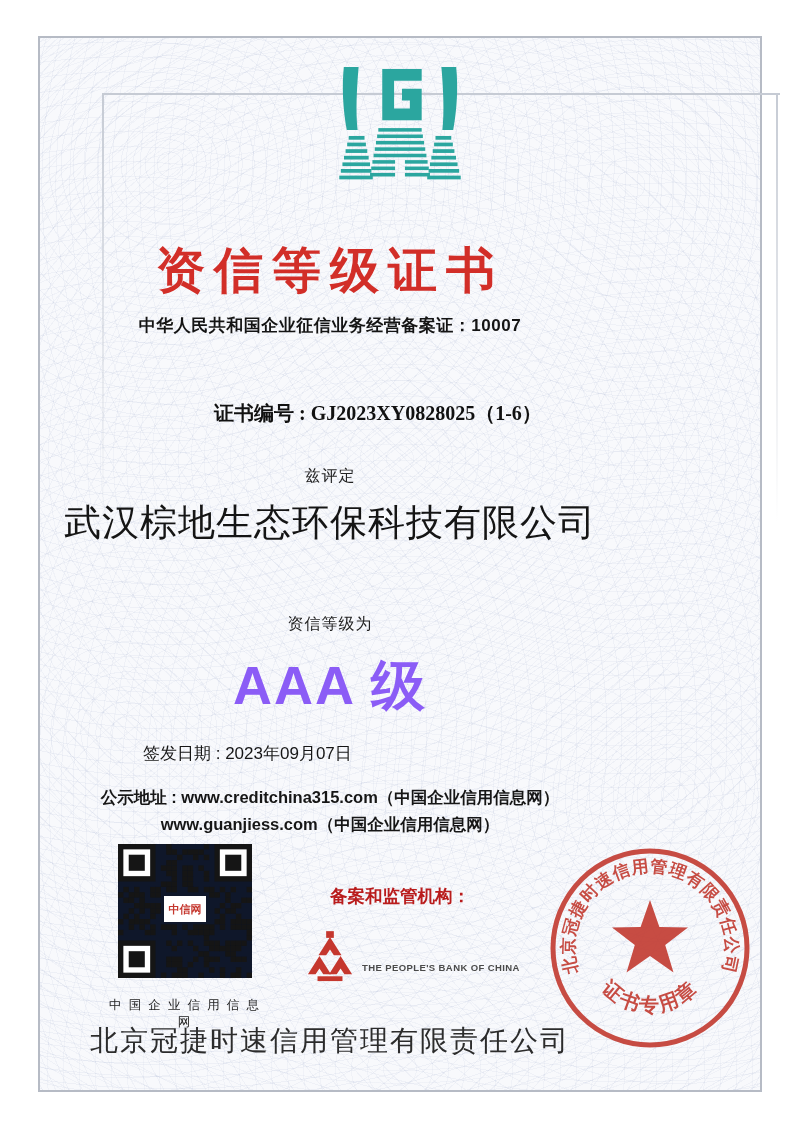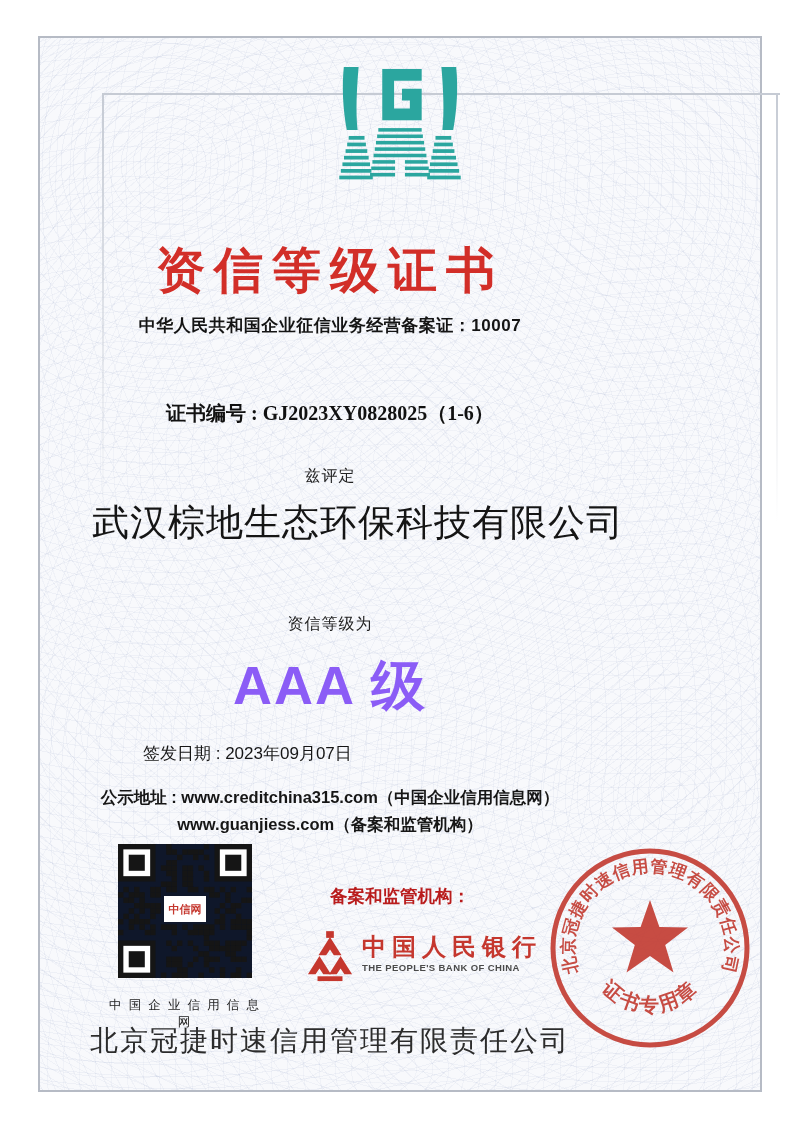--- a/index.html
+++ b/index.html
@@ -16,23 +16,23 @@
            repeating-radial-gradient(circle at 88% 72%, rgba(148,162,198,.09) 0 1px, transparent 1px 12px),
            repeating-radial-gradient(circle at 50% 98%, rgba(148,162,198,.08) 0 1px, transparent 1px 16px);}
   .inner-top{position:absolute;left:62px;top:55px;width:678px;height:0;border-top:2px solid #c6cbd4;}
   .inner-side{position:absolute;top:55px;width:2px;height:430px;
               background:linear-gradient(#c6cbd4, rgba(198,203,212,0));}
   .inner-left{left:62px}.inner-right{left:736px}
   .abs{position:absolute;}
   .ctr{left:0;width:660px;text-align:center;}
   .title{font-size:49px;font-weight:900;letter-spacing:9px;color:#d22e28;}
   .subtitle{font-size:17px;font-weight:700;color:#141414;letter-spacing:.5px;}
-  .certno{font-family:"Liberation Serif",serif;font-size:20px;font-weight:700;color:#111;}
+  .certno{font-family:"Liberation Serif",serif;font-size:20px;font-weight:700;color:#111;margin-left:48px;}
   .hereby{font-size:16px;color:#222;letter-spacing:1px;}
-  .company{font-family:"Liberation Serif",serif;font-size:37px;font-weight:400;color:#151515;letter-spacing:1px;margin-left:28px;}
+  .company{font-family:"Liberation Serif",serif;font-size:37px;font-weight:400;color:#151515;letter-spacing:1px;}
   .rating-label{font-size:16px;color:#222;letter-spacing:1px;}
   .rating{font-size:54px;font-weight:900;color:#8b5cf6;letter-spacing:2px;}
   .dateline{font-size:17px;font-weight:400;color:#161616;}
   .pub{font-size:16.5px;font-weight:700;color:#161616;}
   .qr-wrap{left:118px;top:844px;width:134px;height:134px;background:#0f172a;}
   .qr-center{position:absolute;left:46px;top:52px;width:42px;height:26px;background:#fff;
              display:flex;align-items:center;justify-content:center;}
   .qr-center span{color:#c5372e;font-size:11px;font-weight:700;font-family:"Liberation Serif",serif;}
   .qr-caption{left:104px;top:997px;width:162px;text-align:center;font-family:"Liberation Serif",serif;
               font-size:12.5px;font-weight:400;color:#222;letter-spacing:2px;}
@@ -99,21 +99,21 @@
 
   <div class="abs ctr hereby" style="top:466px">兹评定</div>
   <div class="abs ctr company" style="top:498px">武汉棕地生态环保科技有限公司</div>
 
   <div class="abs ctr rating-label" style="top:614px">资信等级为</div>
   <div class="abs ctr rating" style="top:650px">AAA 级</div>
 
   <div class="abs dateline" style="left:143px;top:742px">签发日期 : 2023年09月07日</div>
 
   <div class="abs ctr pub" style="top:787px">公示地址 : www.creditchina315.com（中国企业信用信息网）</div>
-  <div class="abs ctr pub" style="top:814px">www.guanjiess.com（备案和监管机构）</div>
+  <div class="abs ctr pub" style="top:814px">www.guanjiess.com（中国企业信用信息网）</div>
 
   <div class="abs qr-wrap">
     <svg id="qr-svg" width="134" height="134">
         <rect x="48.2" y="0.0" width="5.4" height="5.4" fill="#151515"></rect>
         <rect x="85.8" y="0.0" width="5.4" height="5.4" fill="#151515"></rect>
         <rect x="48.2" y="5.4" width="5.4" height="5.4" fill="#151515"></rect>
         <rect x="53.6" y="5.4" width="5.4" height="5.4" fill="#151515"></rect>
         <rect x="64.3" y="5.4" width="5.4" height="5.4" fill="#151515"></rect>
         <rect x="69.7" y="5.4" width="5.4" height="5.4" fill="#151515"></rect>
         <rect x="75.0" y="5.4" width="5.4" height="5.4" fill="#151515"></rect>
@@ -301,21 +301,20 @@
 
   <svg class="abs" style="left:306px;top:931px" width="48" height="56" viewBox="0 0 50 58">
     <g fill="#c5372e">
       <rect x="21" y="0" width="8" height="7"></rect>
       <path d="M25 6 L13 25 H21 L25 19 L29 25 H37 Z"></path>
       <path d="M14 26 L2 45 H10 L14 39 L18 45 H26 Z"></path>
       <path d="M36 26 L24 45 H32 L36 39 L40 45 H48 Z"></path>
       <rect x="12" y="47" width="26" height="5"></rect>
     </g>
   </svg>
-  <div class="abs pboc-cn">中国人民银行</div>
   <div class="abs pboc-en">THE PEOPLE'S BANK OF CHINA</div>
 
   <svg class="abs stamp" width="210" height="210" viewBox="0 0 210 210">
     <circle cx="105" cy="105" r="97" fill="none" stroke="#c23a30" stroke-width="5"></circle>
     <path id="seal-arc" d="M33.6 131 A76 76 0 1 1 176.4 131" fill="none"></path>
     <path id="seal-bottom" d="M56 146.1 A64 64 0 0 0 154 146.1" fill="none"></path>
     <text font-size="17" font-weight="700" fill="#c23a30" letter-spacing="1">
       <textPath href="#seal-arc" startOffset="50%" text-anchor="middle">北京冠捷时速信用管理有限责任公司</textPath>
     </text>
     <polygon fill="#c23a30" points="105,57 114.4,84.1 143,84.6 120.2,101.9 128.5,129.4 105,113 81.5,129.4 89.8,101.9 67,84.6 95.6,84.1"></polygon>

